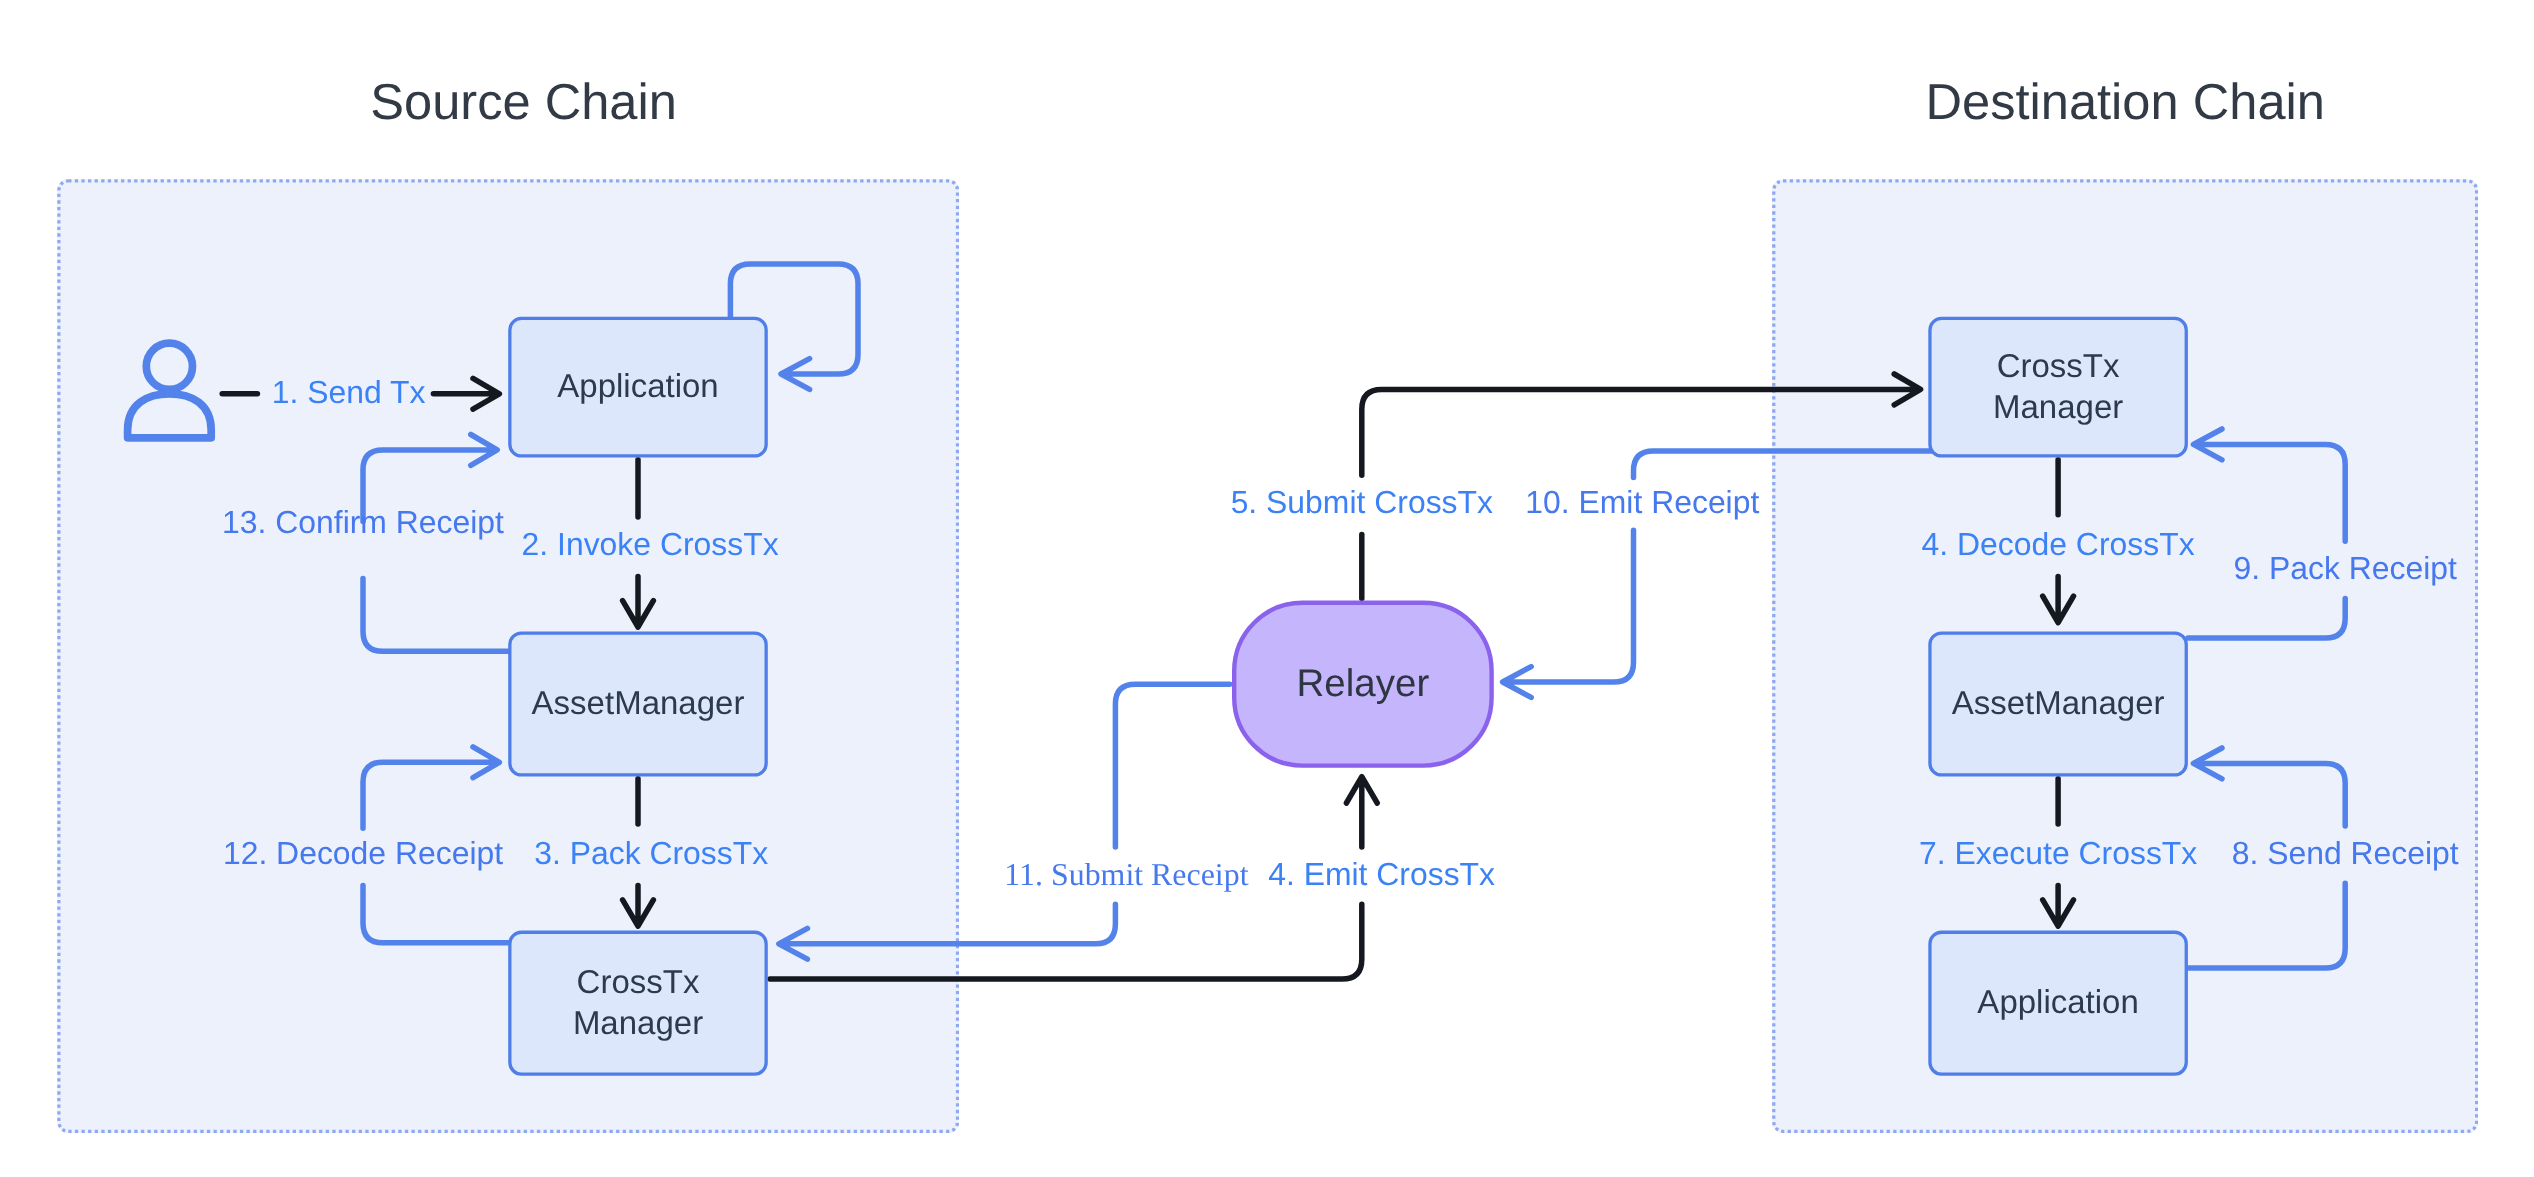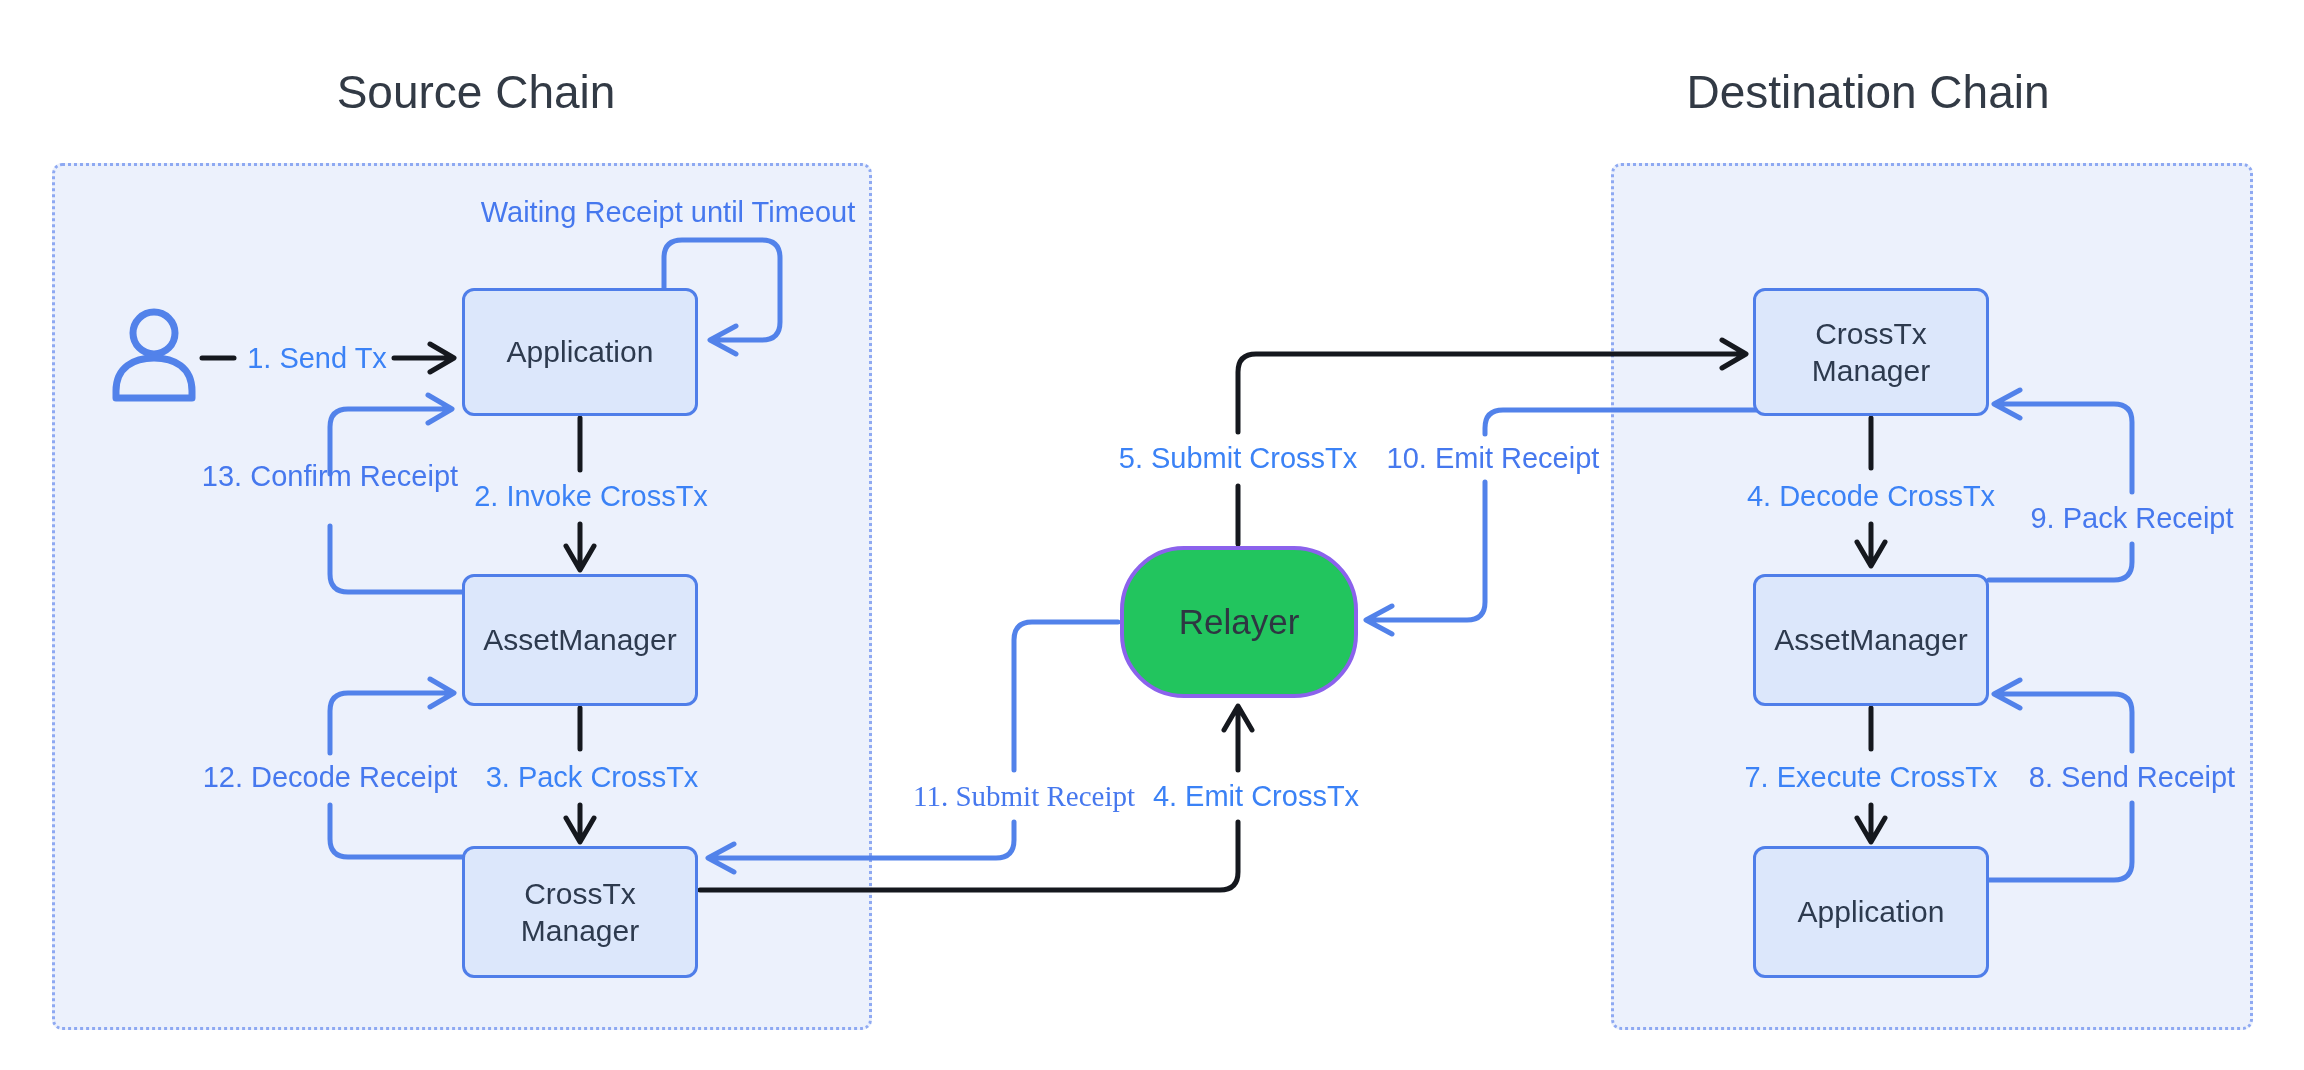--- a/index.html
+++ b/index.html
@@ -35,21 +35,21 @@
     flex-direction:column;
     align-items:center;
     justify-content:center;
     font-size:30px;
     color:#2d3a4e;
     line-height:1.25;
     text-align:center;
   }
   .relayer{
     position:absolute;
-    background:#22c55e;
+    background:#c4b5fd;
     border:4px solid #8b62ec;
     border-radius:64px;
     box-sizing:border-box;
     display:flex;
     align-items:center;
     justify-content:center;
     font-size:35px;
     color:#2e3642;
   }
   .lbl{
@@ -67,21 +67,21 @@
 </style>
 </head>
 <body>
 
 <div class="stage">
 
   <div class="panel" style="left:52px;top:163px;width:820px;height:867px;"></div>
   <div class="panel" style="left:1611px;top:163px;width:642px;height:867px;"></div>
 
   <div class="chain-title" style="left:476px;top:92px;">Source Chain</div>
-  <div class="chain-title" style="left:1868px;top:92px;">Destination Chain</div>
+  <div class="chain-title" style="left:1932px;top:92px;">Destination Chain</div>
 
   <svg class="wires" width="2304" height="1070" viewBox="0 0 2304 1070">
 
     <g>
       <circle class="user-stroke" cx="154" cy="333" r="21"></circle>
       <path class="user-stroke" d="M116 398 v-7 c0 -24 18 -33 38 -33 s38 9 38 33 v7 z"></path>
     </g>
 
     <path class="wire-black" d="M202 358 L234 358"></path>
     <path class="wire-black" d="M394 358 L450 358 M430 344 L454 358 L430 372"></path>
@@ -157,15 +157,14 @@
   <div class="lbl dark" style="left:1256px;top:796px;">4. Emit CrossTx</div>
   <div class="lbl dark" style="left:1238px;top:458px;">5. Submit CrossTx</div>
   <div class="lbl dark" style="left:1871px;top:496px;">4. Decode CrossTx</div>
   <div class="lbl dark" style="left:1871px;top:777px;">7. Execute CrossTx</div>
   <div class="lbl blue" style="left:2132px;top:777px;">8. Send Receipt</div>
   <div class="lbl blue" style="left:2132px;top:518px;">9. Pack Receipt</div>
   <div class="lbl blue" style="left:1493px;top:458px;">10. Emit Receipt</div>
   <div class="lbl blue" style="left:1024px;top:796px;font-family:Liberation Serif, serif;">11. Submit Receipt</div>
   <div class="lbl blue" style="left:330px;top:777px;">12. Decode Receipt</div>
   <div class="lbl blue" style="left:330px;top:476px;">13. Confirm Receipt</div>
-  <div class="lbl blue" style="left:668px;top:212px;">Waiting Receipt until Timeout</div>
 
 </div>
 
 </body></html>

